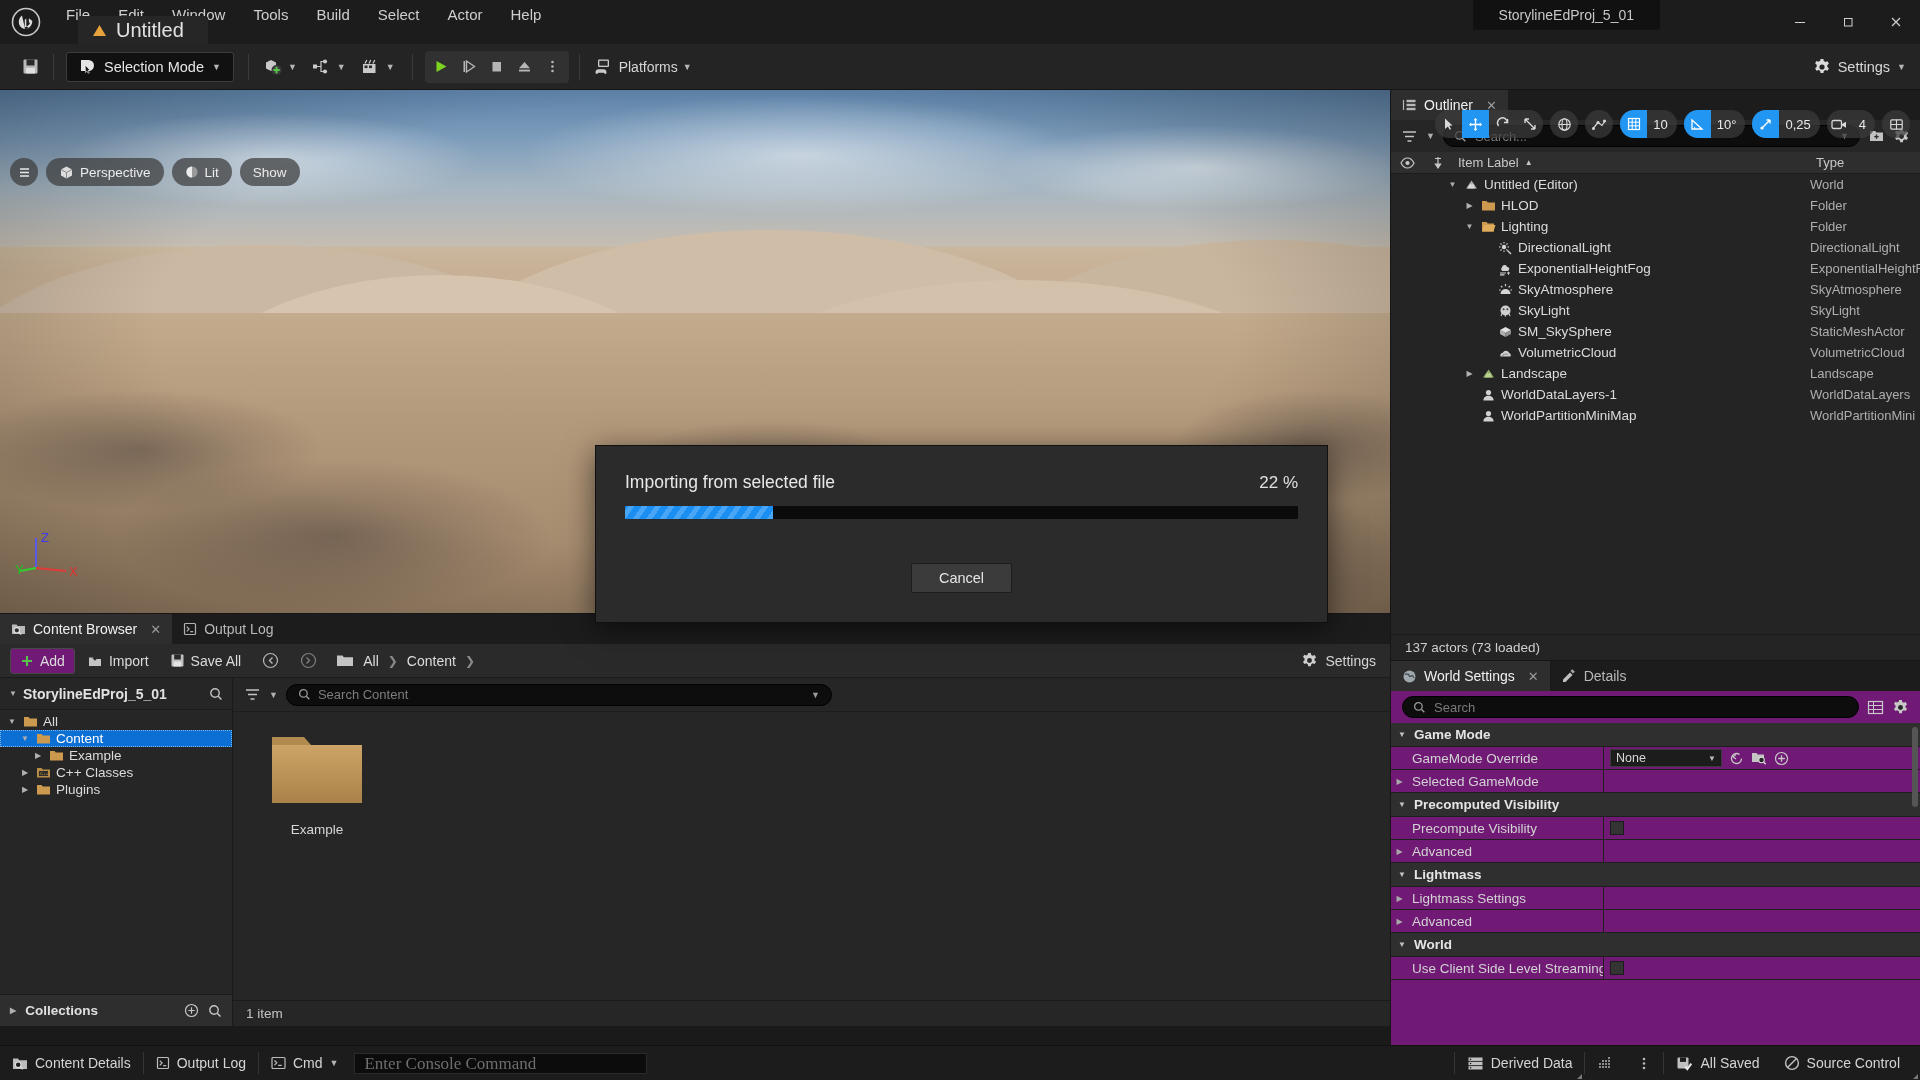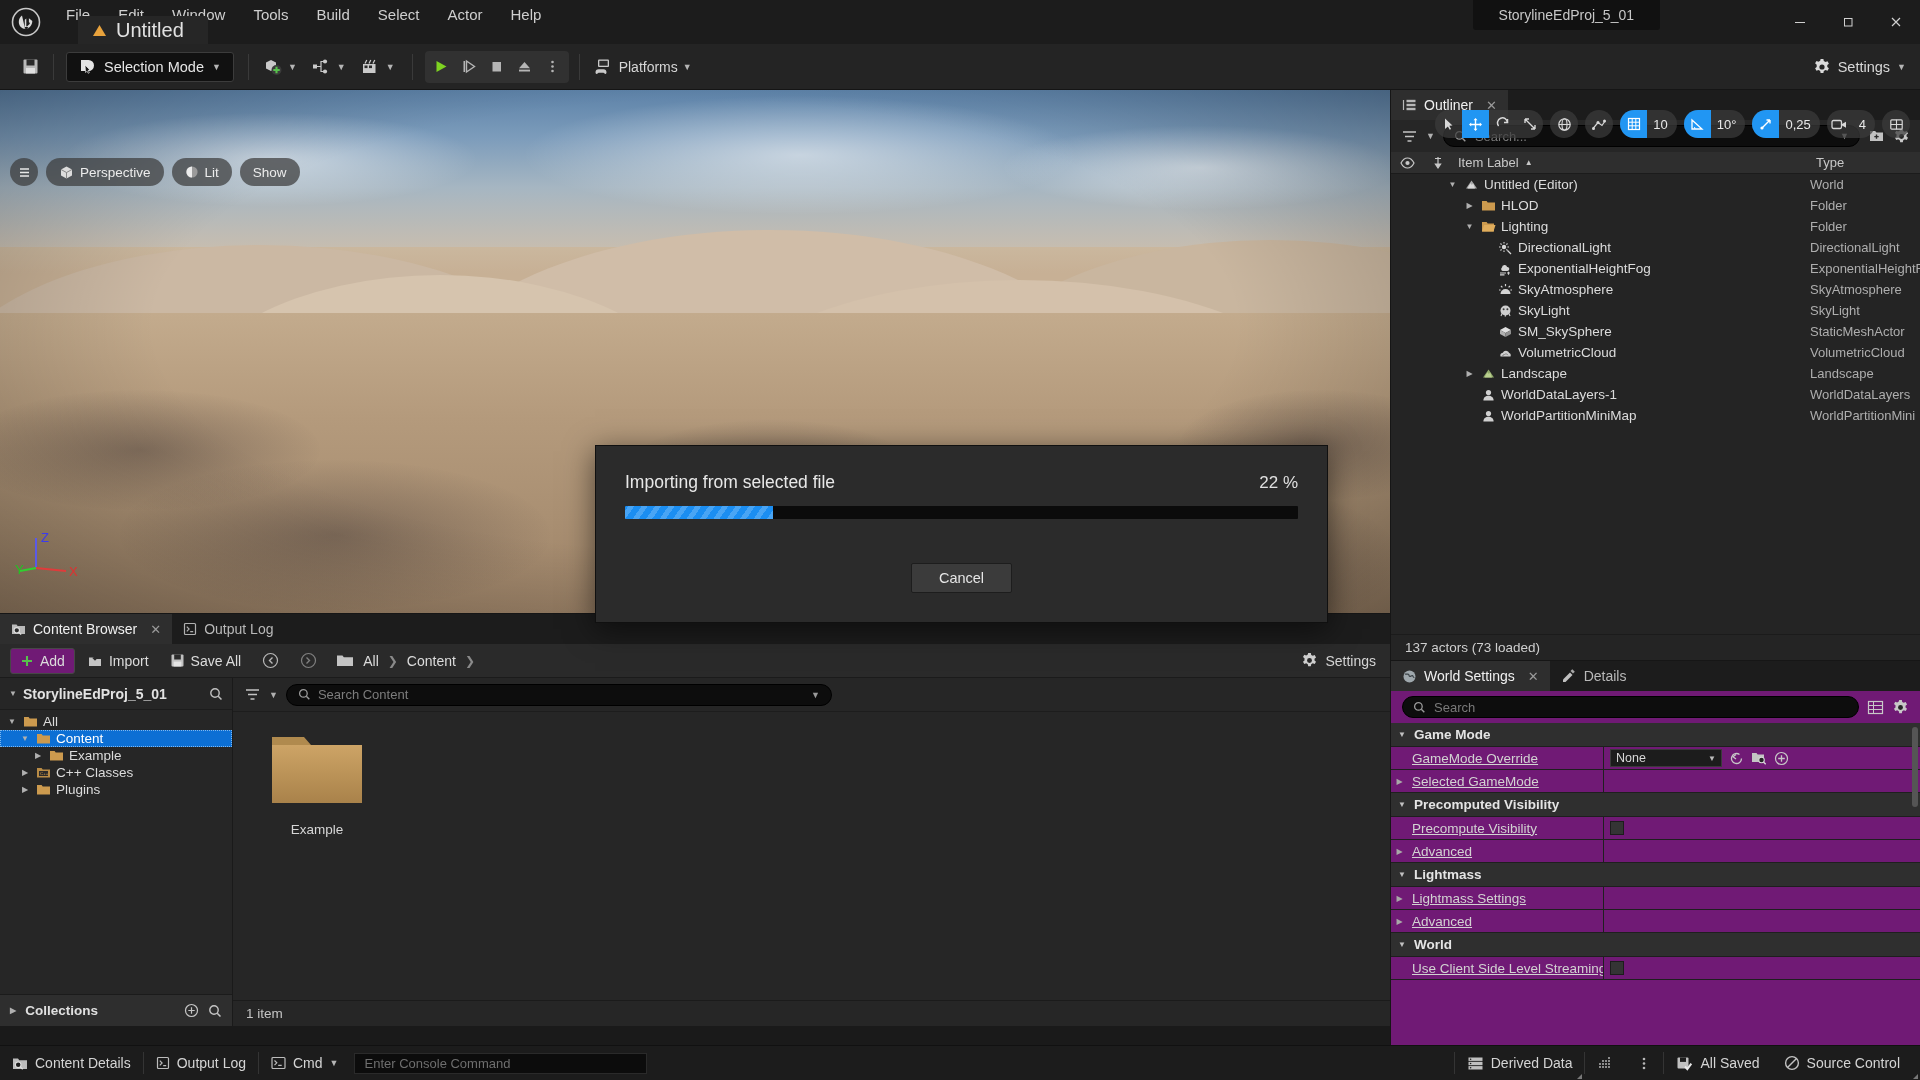--- a/index.html
+++ b/index.html
@@ -264,21 +264,21 @@
   .cat {
     height: 24px; display: flex; align-items: center; gap: 8px; padding-left: 7px;
     background: #2f2f2f; font-size: 13.5px; font-weight: bold; color: #e4e4e4;
     border-bottom: 1px solid #1e1e1e;
   }
   .prow {
     height: 23px; display: flex; align-items: center; font-size: 13.5px; color: #d2d2d2;
     border-bottom: 1px solid #1f1f1f;
   }
   .prow .p-arrow { width: 17px; text-align: center; font-size: 8px; color: #a8a8a8; }
-  .prow .p-label { width: 195px; padding-left: 4px; white-space: nowrap; overflow: hidden; text-decoration: underline; }
+  .prow .p-label { width: 195px; padding-left: 4px; white-space: nowrap; overflow: hidden; }
   .prow .p-val { flex: 1; display: flex; align-items: center; gap: 7px; padding-left: 6px; border-left: 1px solid #1f1f1f; height: 100%; }
   .combo {
     width: 112px; height: 18px; background: #1c1c1c; border: 1px solid #3a3a3a;
     display: flex; align-items: center; justify-content: space-between; padding: 0 5px;
     font-size: 12.5px; color: #d8d8d8;
   }
   .chk { width: 14px; height: 14px; background: #343434; border: 1px solid #1c1c1c; }
   .ws-scroll { position: absolute; right: 2px; top: 4px; width: 6px; height: 80px; background: #555; border-radius: 3px; }
 
   
@@ -286,22 +286,22 @@
     position: absolute; bottom: 0; left: 0; width: 1920px; height: 35px;
     background: #1c1c1c; display: flex; align-items: center; border-top: 1px solid #111;
   }
   .sb-btn {
     display: flex; align-items: center; gap: 7px; padding: 0 12px; height: 35px;
     font-size: 14px; color: #d4d4d4;
   }
   .sb-divider { width: 1px; height: 22px; background: #343434; }
   .console-input {
     width: 293px; height: 21px; background: #0c0c0c; border: 1px solid #2a2a2a;
-    display: flex; align-items: center; padding: 0 9px; font-size: 13px;
-    font-family: Liberation Sans, sans-serif; color: #6e6e6e; margin-left: 4px;
+    display: flex; padding: 0 9px; font-size: 17px;
+    font-family: Liberation Serif, serif; color: #6e6e6e; margin-left: 4px;
   }
   .sb-right { position: absolute; right: 0; display: flex; align-items: center; height: 35px; }
   .corner-tri { position:absolute; right:2px; bottom:2px; width:0;height:0;
     border-left:5px solid transparent; border-bottom:5px solid #787878; }
   .icon { display: inline-flex; align-items: center; justify-content: center; }
 </style>
 </head>
 <body>
 
 <div id="app">

